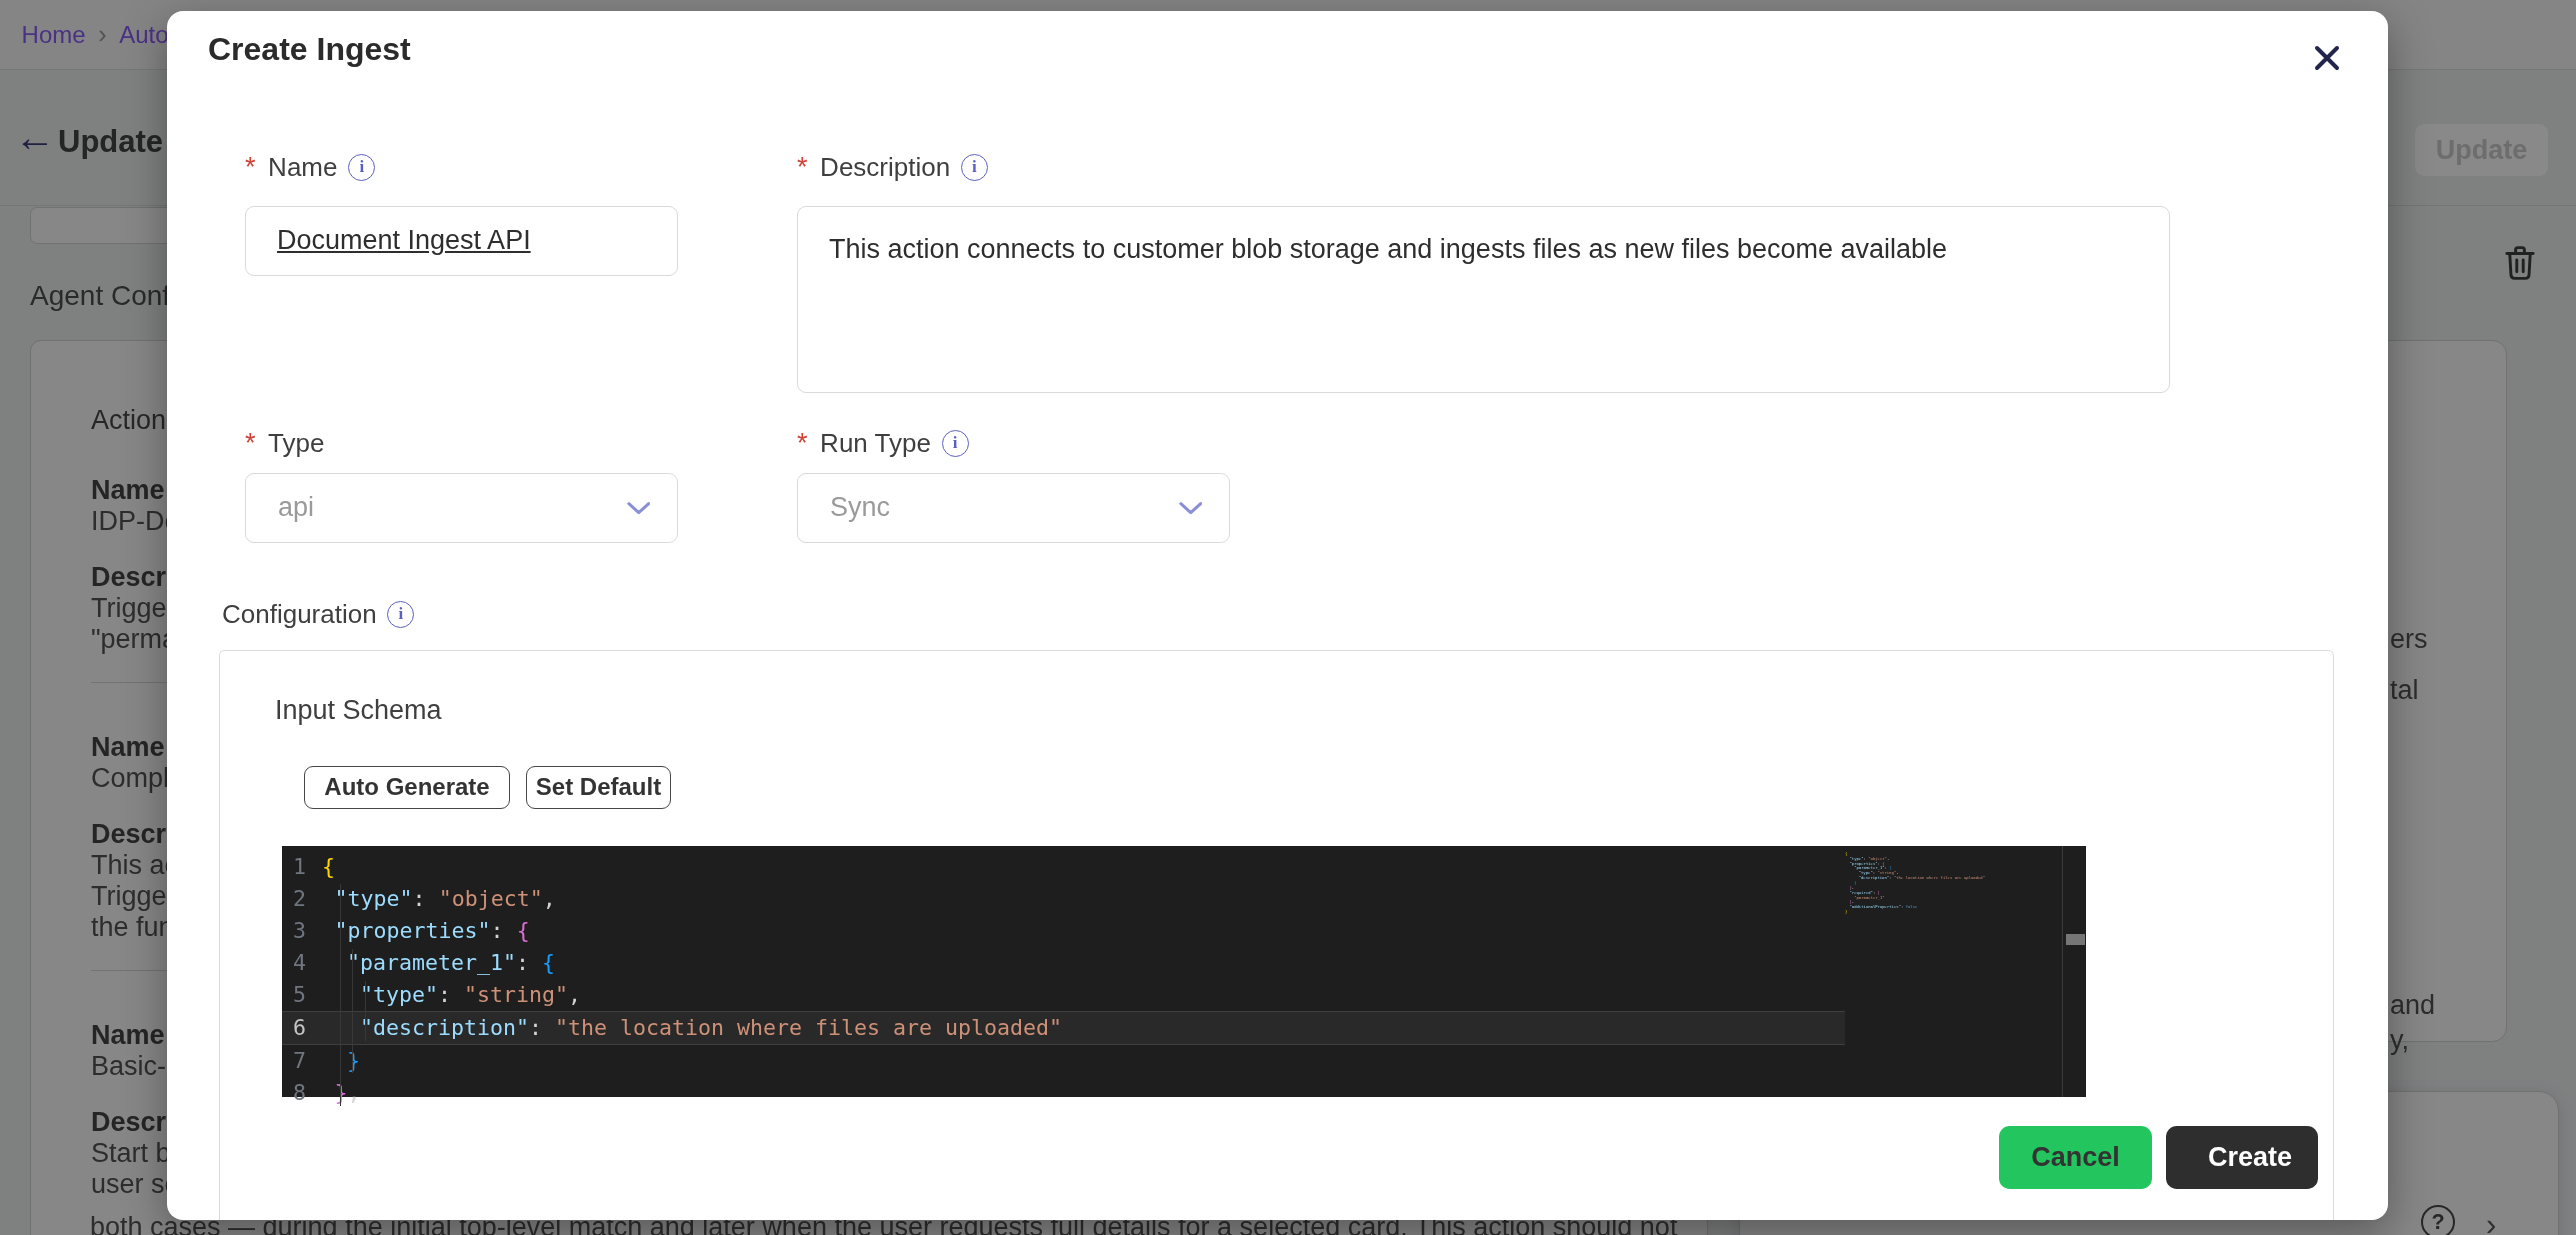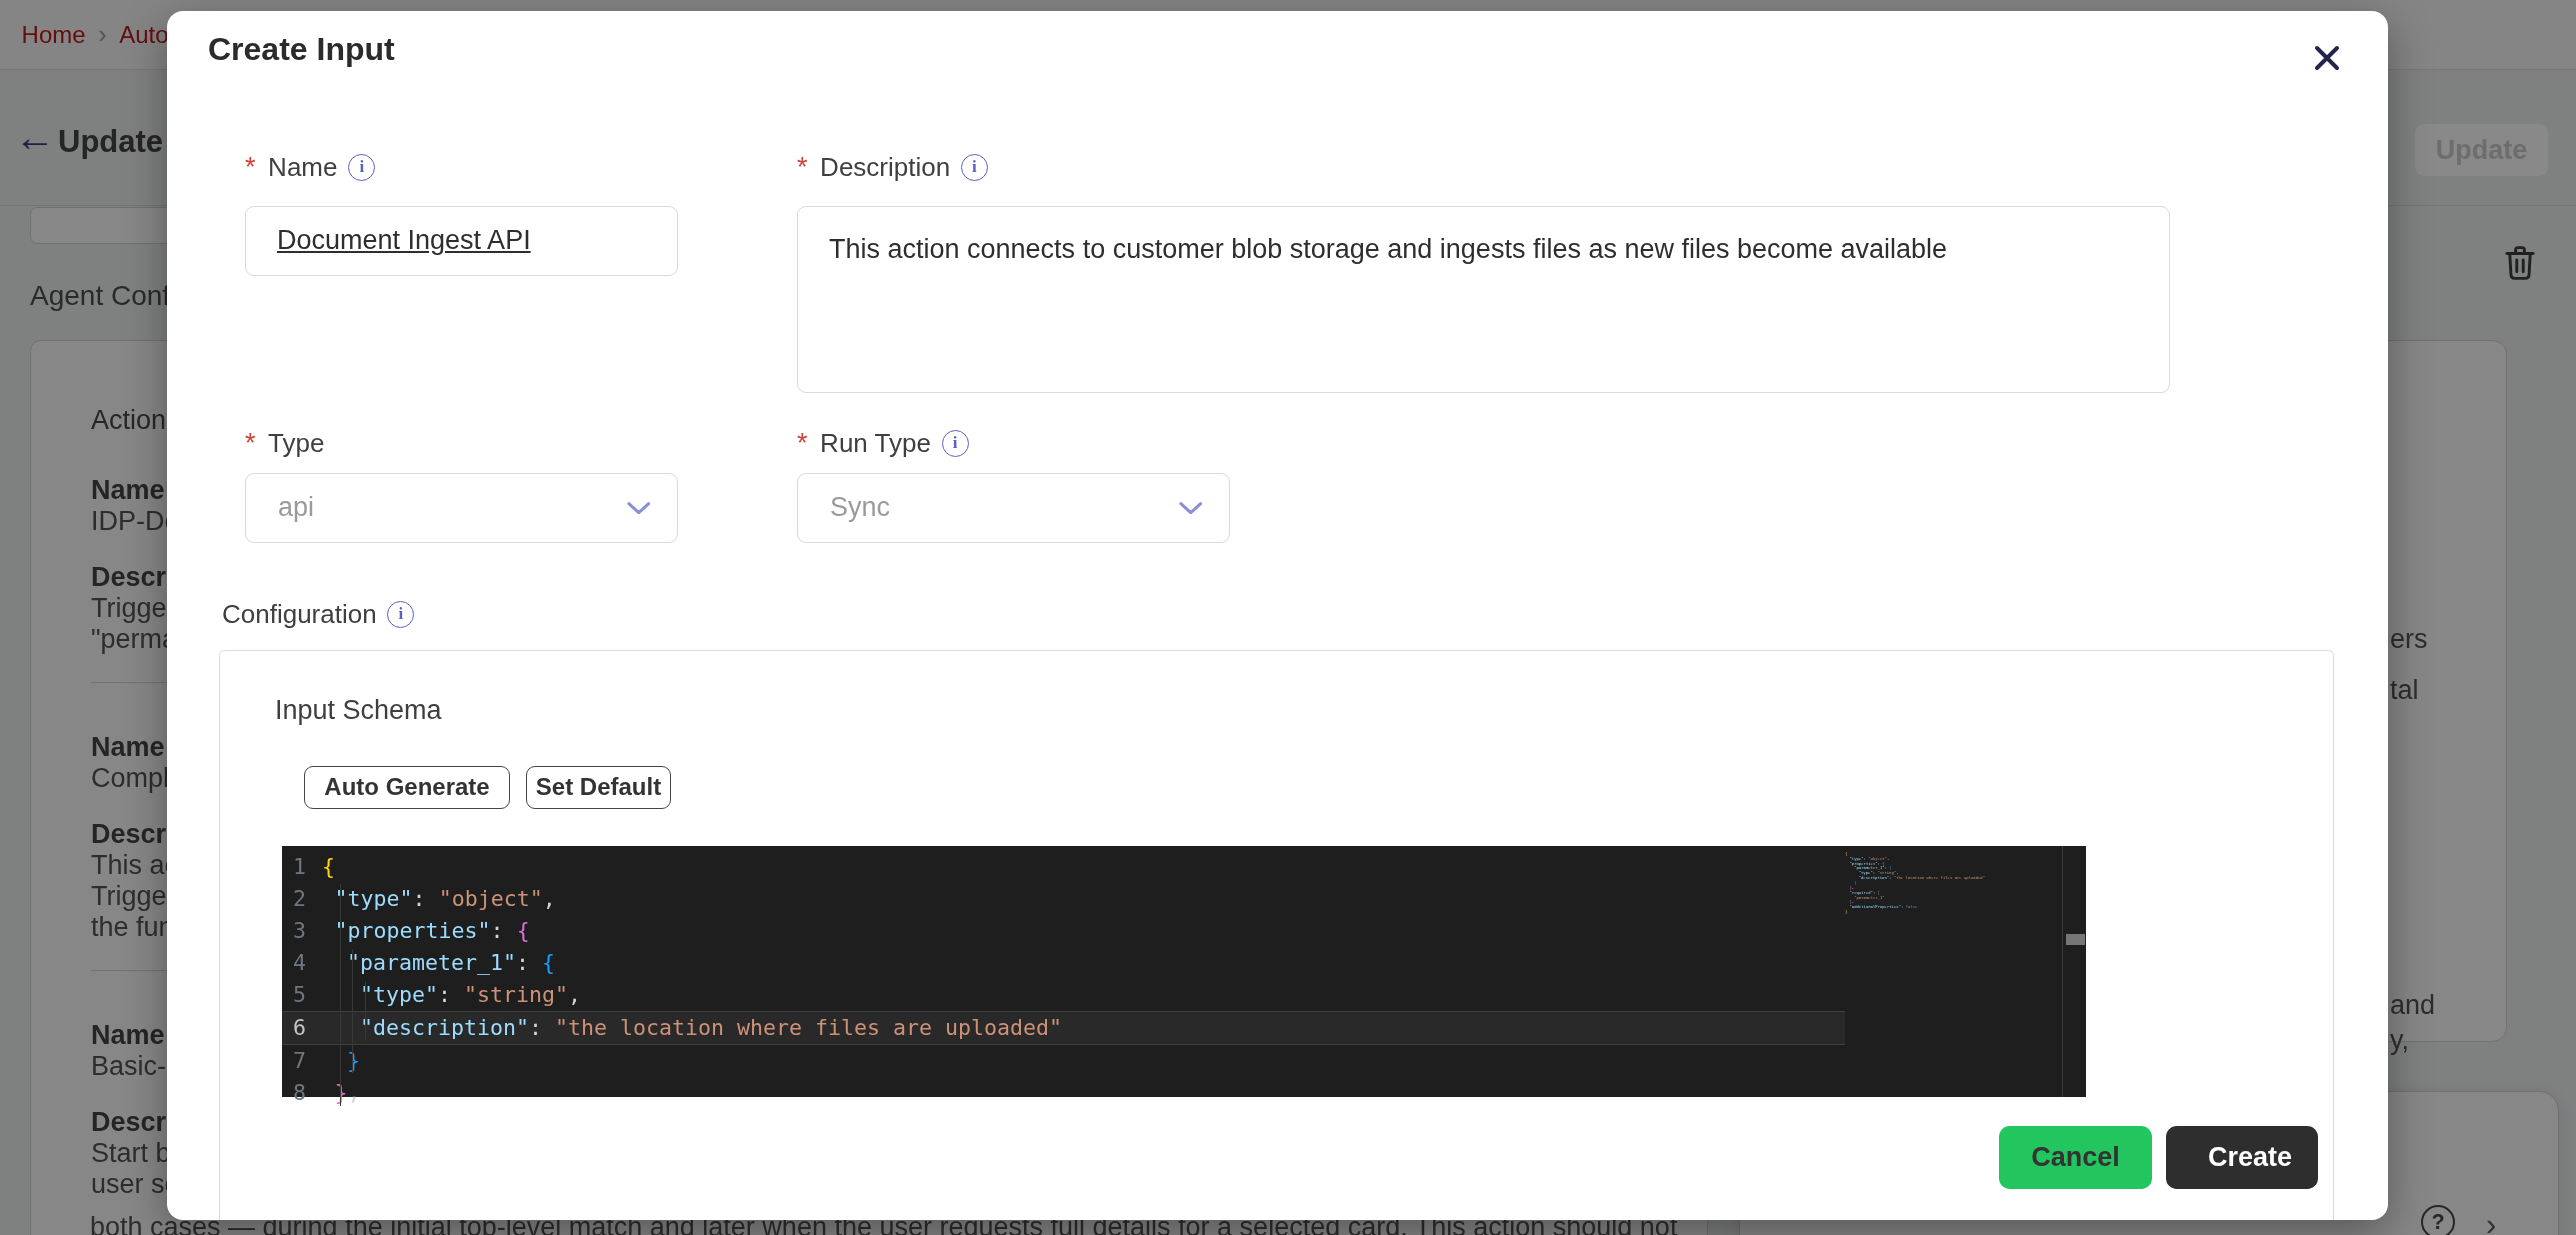--- a/index.html
+++ b/index.html
@@ -3,21 +3,21 @@
 <meta charset="utf-8">
 <style>
   * { margin:0; padding:0; box-sizing:border-box; }
   html,body { width:2576px; height:1236px; }
   body { font-family:"Liberation Sans", sans-serif; position:relative; overflow:hidden; background:#ecedee; }
   .abs { position:absolute; }
 
   
   #bg-page { position:absolute; inset:0; background:#eceeef; z-index:1; }
   #topbar { position:absolute; left:0; top:0; width:2576px; height:70px; background:#f7f8f9; border-bottom:0.9px solid #dcdee0; }
-  .crumb { font-size:24px; color:#b91c1c; }
+  .crumb { font-size:24px; color:#8b5cf6; }
   .crumb-sep { color:#9a9a9a; padding:0 12.6px; font-size:25px; }
   #back-arrow { font-size:41px; color:#3b3f7a; line-height:36px; }
   #page-title { font-size:31px; font-weight:700; color:#454545; white-space:nowrap; }
   #update-btn { width:133px; height:52px; background:#ffffff; border:none; border-radius:9px; color:#cccccc; font-size:27px; font-weight:700; font-family:inherit; }
   #header-divider { left:0; top:205px; width:2576px; height:0; border-top:0.9px solid #d8dadc; }
   .bg-card { background:#fbfbfb; border:0.9px solid #d2d2d2; }
   #mini-card { left:30px; top:207px; width:1678px; height:37px; border-radius:7.2px; }
   #section-heading { left:30px; top:280px; font-size:28px; color:#4f4f4f; }
   #main-card { left:30px; top:340px; width:1678px; height:956px; border-radius:10.8px; }
   #bg-entries { position:absolute; left:60px; top:64px; width:1569px; font-size:27px; line-height:31px; color:#525252; }
@@ -132,21 +132,21 @@
   </svg>
 
   <div class="abs bg-card" id="br-panel"></div>
   <div class="abs" id="help-circle">?</div>
   <span class="abs" id="help-chevron">›</span>
 </div>
 
 <div id="overlay"></div>
 
 <div id="modal">
-  <div class="abs" id="modal-title">Create Input</div>
+  <div class="abs" id="modal-title">Create Ingest</div>
   <button class="abs" id="close-btn">
     <svg viewBox="0 0 36 36" width="36" height="36">
         <path d="M8 8 L28 28 M28 8 L8 28" stroke="#23254d" stroke-width="4" stroke-linecap="round"></path>
       </svg>
   </button>
 
   <div class="abs field-label" style="left:78px; top:141px;">
     <span class="req">*</span>
     <span>Name</span>
     <span class="info-icon">i</span>

